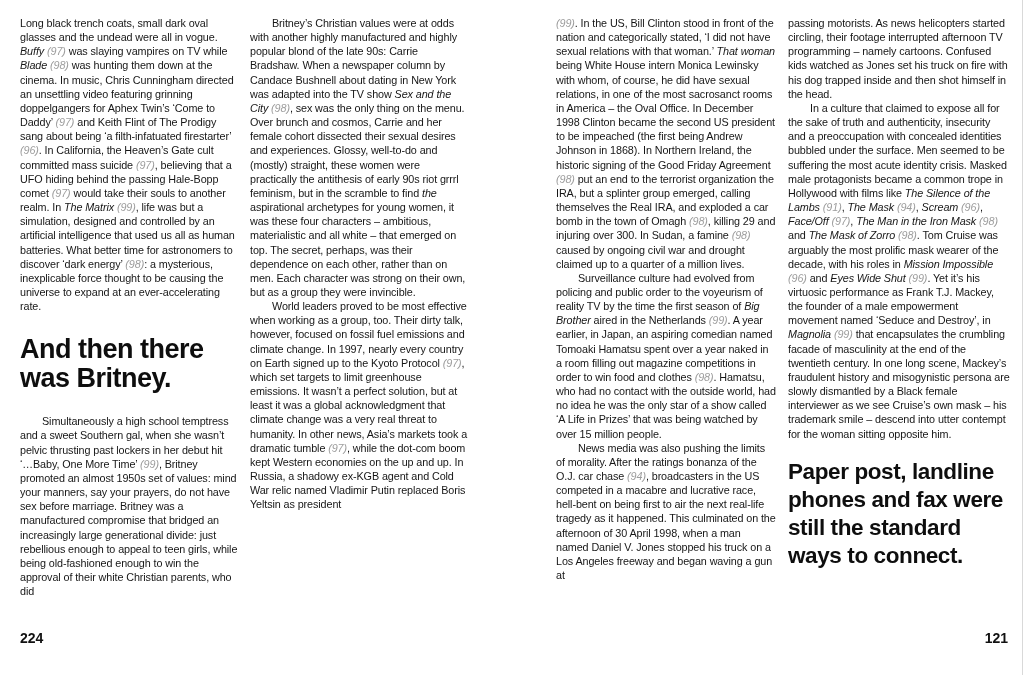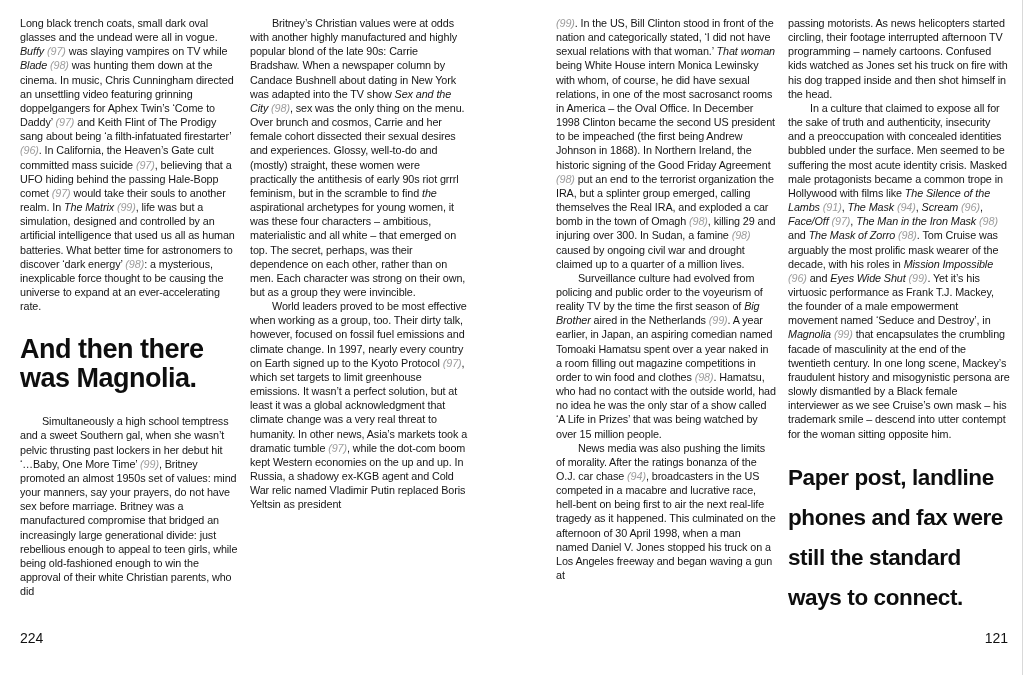--- a/index.html
+++ b/index.html
@@ -37,44 +37,44 @@
     font-size: 27px;
     line-height: 29px;
     letter-spacing: -0.5px;
     color: #0e0e0e;
     margin: 22px 0 21px 0;
     white-space: pre-line;
   }
   .heading-lg {
     font-weight: bold;
     font-size: 22.5px;
-    line-height: 40px;
+    line-height: 28px;
     letter-spacing: -0.4px;
     color: #0e0e0e;
     margin: 17px 0 0 0;
     white-space: pre-line;
   }
   .page-number {
     position: absolute;
     top: 630px;
     font-size: 14px;
-    font-weight: normal;
+    font-weight: bold;
     color: #111111;
   }
   .page-number.left { left: 20px; }
   .page-number.right { right: 16px; }
 </style>
 </head>
 <body>
 
 <div class="spread">
   <div class="column col-0">
       <p class="para"><span>Long black trench coats, small dark oval glasses and the undead were all in vogue. </span><span class="it">Buffy</span><span> </span><span class="year">(97)</span><span> was slaying vampires on TV while </span><span class="it">Blade</span><span> </span><span class="year">(98)</span><span> was hunting them down at the cinema. In music, Chris Cunningham directed an unsettling video featuring grinning doppelgangers for Aphex Twin’s ‘Come to Daddy’ </span><span class="year">(97)</span><span> and Keith Flint of The Prodigy sang about being ‘a filth-infatuated firestarter’ </span><span class="year">(96)</span><span>. In California, the Heaven’s Gate cult committed mass suicide </span><span class="year">(97)</span><span>, believing that a UFO hiding behind the passing Hale-Bopp comet </span><span class="year">(97)</span><span> would take their souls to another realm. In </span><span class="it">The Matrix</span><span> </span><span class="year">(99)</span><span>, life was but a simulation, designed and controlled by an artificial intelligence that used us all as human batteries. What better time for astronomers to discover ‘dark energy’ </span><span class="year">(98)</span><span>: a mysterious, inexplicable force thought to be causing the universe to expand at an ever-accelerating rate.</span></p>
       <div class="heading-xl">And then there
-was Magnolia.</div>
+was Britney.</div>
       <p class="para indent"><span>Simultaneously a high school temptress and a sweet Southern gal, when she wasn’t pelvic thrusting past lockers in her debut hit ‘…Baby, One More Time’ </span><span class="year">(99)</span><span>, Britney promoted an almost 1950s set of values: mind your manners, say your prayers, do not have sex before marriage. Britney was a manufactured compromise that bridged an increasingly large generational divide: just rebellious enough to appeal to teen girls, while being old-fashioned enough to win the approval of their white Christian parents, who did</span></p>
     </div>
   <div class="column col-1">
       <p class="para indent"><span>Britney’s Christian values were at odds with another highly manufactured and highly popular blond of the late 90s: Carrie Bradshaw. When a newspaper column by Candace Bushnell about dating in New York was adapted into the TV show </span><span class="it">Sex and the City</span><span> </span><span class="year">(98)</span><span>, sex was the only thing on the menu. Over brunch and cosmos, Carrie and her female cohort dissected their sexual desires and experiences. Glossy, well-to-do and (mostly) straight, these women were practically the antithesis of early 90s riot grrrl feminism, but in the scramble to find </span><span class="it">the</span><span> aspirational archetypes for young women, it was these four characters – ambitious, materialistic and all white – that emerged on top. The secret, perhaps, was their dependence on each other, rather than on men. Each character was strong on their own, but as a group they were invincible.</span></p>
       <p class="para indent"><span>World leaders proved to be most effective when working as a group, too. Their dirty talk, however, focused on fossil fuel emissions and climate change. In 1997, nearly every country on Earth signed up to the Kyoto Protocol </span><span class="year">(97)</span><span>, which set targets to limit greenhouse emissions. It wasn’t a perfect solution, but at least it was a global acknowledgment that climate change was a very real threat to humanity. In other news, Asia’s markets took a dramatic tumble </span><span class="year">(97)</span><span>, while the dot-com boom kept Western economies on the up and up. In Russia, a shadowy ex-KGB agent and Cold War relic named Vladimir Putin replaced Boris Yeltsin as president</span></p>
     </div>
   <div class="column col-2">
       <p class="para"><span class="year">(99)</span><span>. In the US, Bill Clinton stood in front of the nation and categorically stated, ‘I did not have sexual relations with that woman.’ </span><span class="it">That woman</span><span> being White House intern Monica Lewinsky with whom, of course, he did have sexual relations, in one of the most sacrosanct rooms in America – the Oval Office. In December 1998 Clinton became the second US president to be impeached (the first being Andrew Johnson in 1868). In Northern Ireland, the historic signing of the Good Friday Agreement </span><span class="year">(98)</span><span> put an end to the terrorist organization the IRA, but a splinter group emerged, calling themselves the Real IRA, and exploded a car bomb in the town of Omagh </span><span class="year">(98)</span><span>, killing 29 and injuring over 300. In Sudan, a famine </span><span class="year">(98)</span><span> caused by ongoing civil war and drought claimed up to a quarter of a million lives.</span></p>
       <p class="para indent"><span>Surveillance culture had evolved from policing and public order to the voyeurism of reality TV by the time the first season of </span><span class="it">Big Brother</span><span> aired in the Netherlands </span><span class="year">(99)</span><span>. A year earlier, in Japan, an aspiring comedian named Tomoaki Hamatsu spent over a year naked in a room filling out magazine competitions in order to win food and clothes </span><span class="year">(98)</span><span>. Hamatsu, who had no contact with the outside world, had no idea he was the only star of a show called ‘A Life in Prizes’ that was being watched by over 15 million people.</span></p>
       <p class="para indent"><span>News media was also pushing the limits of morality. After the ratings bonanza of the O.J. car chase </span><span class="year">(94)</span><span>, broadcasters in the US competed in a macabre and lucrative race, hell-bent on being first to air the next real-life tragedy as it happened. This culminated on the afternoon of 30 April 1998, when a man named Daniel V. Jones stopped his truck on a Los Angeles freeway and began waving a gun at</span></p>

